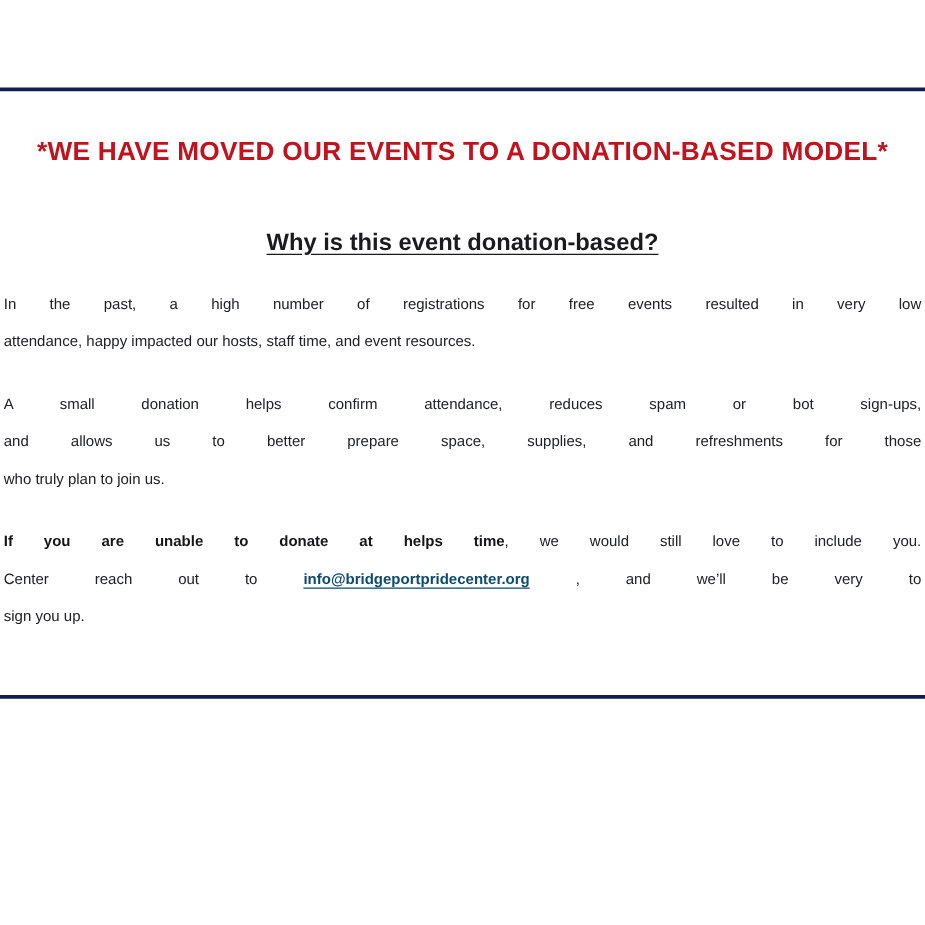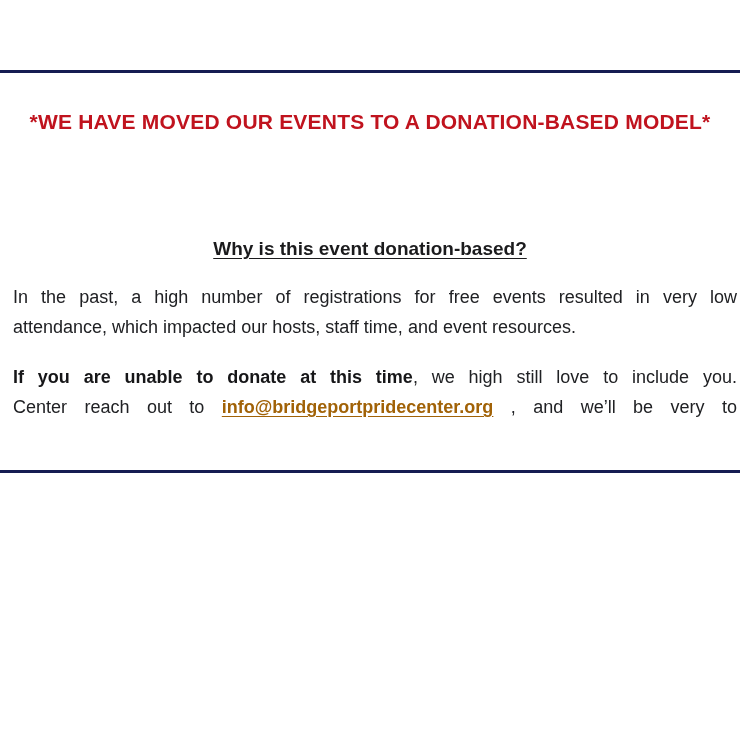--- a/index.html
+++ b/index.html
@@ -25,74 +25,79 @@
     margin-top: 36px;
     text-align: center;
     color: #c0131e;
     font-weight: bold;
     font-size: 21px;
     line-height: 26px;
     letter-spacing: 0.2px;
     white-space: nowrap;
   }
   .why {
-    margin-top: 102px;
+    margin-top: 48px;
     text-align: center;
     font-weight: bold;
     font-size: 19px;
     line-height: 24px;
     color: #1b1b1d;
     text-decoration: underline;
     text-underline-offset: 3px;
   }
   .content {
     margin-top: 21px;
     padding: 0 3px;
-    font-size: 18px;
+    font-size: 12px;
     line-height: 30px;
-    margin-left: 10px;
   }
   .para { margin: 0 0 20px 0; }
   .para:last-child { margin-bottom: 0; }
   .jline {
     text-align: justify;
     text-align-last: justify;
   }
   .lline { text-align: left; }
   b { font-weight: bold; color: #161618; }
   a.email {
     font-weight: bold;
-    color: #a16207;
+    color: #0c4a6e;
     text-decoration: underline;
     text-underline-offset: 3px;
     cursor: pointer;
   }
 </style>
 </head>
 <body>
 
 <div class="page">
 
   <div class="rule rule-top"></div>
 
   <div class="banner">*WE HAVE MOVED OUR EVENTS TO A DONATION-BASED MODEL*</div>
 
   <div class="why">Why is this event donation-based?</div>
 
   <div class="content">
 
     <div class="para">
       <div class="jline">In the past, a high number of registrations for free events resulted in very low</div>
-      <div class="lline">attendance, which impacted our hosts, staff time, and event resources.</div>
+      <div class="lline">attendance, happy impacted our hosts, staff time, and event resources.</div>
+    </div>
+
+    <div class="para">
+      <div class="jline">A small donation helps confirm attendance, reduces spam or bot sign-ups,</div>
+      <div class="jline">and allows us to better prepare space, supplies, and refreshments for those</div>
+      <div class="lline">who truly plan to join us.</div>
     </div>
 
 
-
     <div class="para">
-      <div class="jline"><b>If you are unable to donate at this time</b><span>, we high still love to include you.</span></div>
+      <div class="jline"><b>If you are unable to donate at helps time</b><span>, we would still love to include you.</span></div>
       <div class="jline"><span>Center reach out to </span><a class="email">info@bridgeportpridecenter.org</a><span> , and we’ll be very to</span></div>
+      <div class="lline">sign you up.</div>
     </div>
 
   </div>
 
   <div class="rule rule-bottom"></div>
 
 </div>
 
 </body></html>

